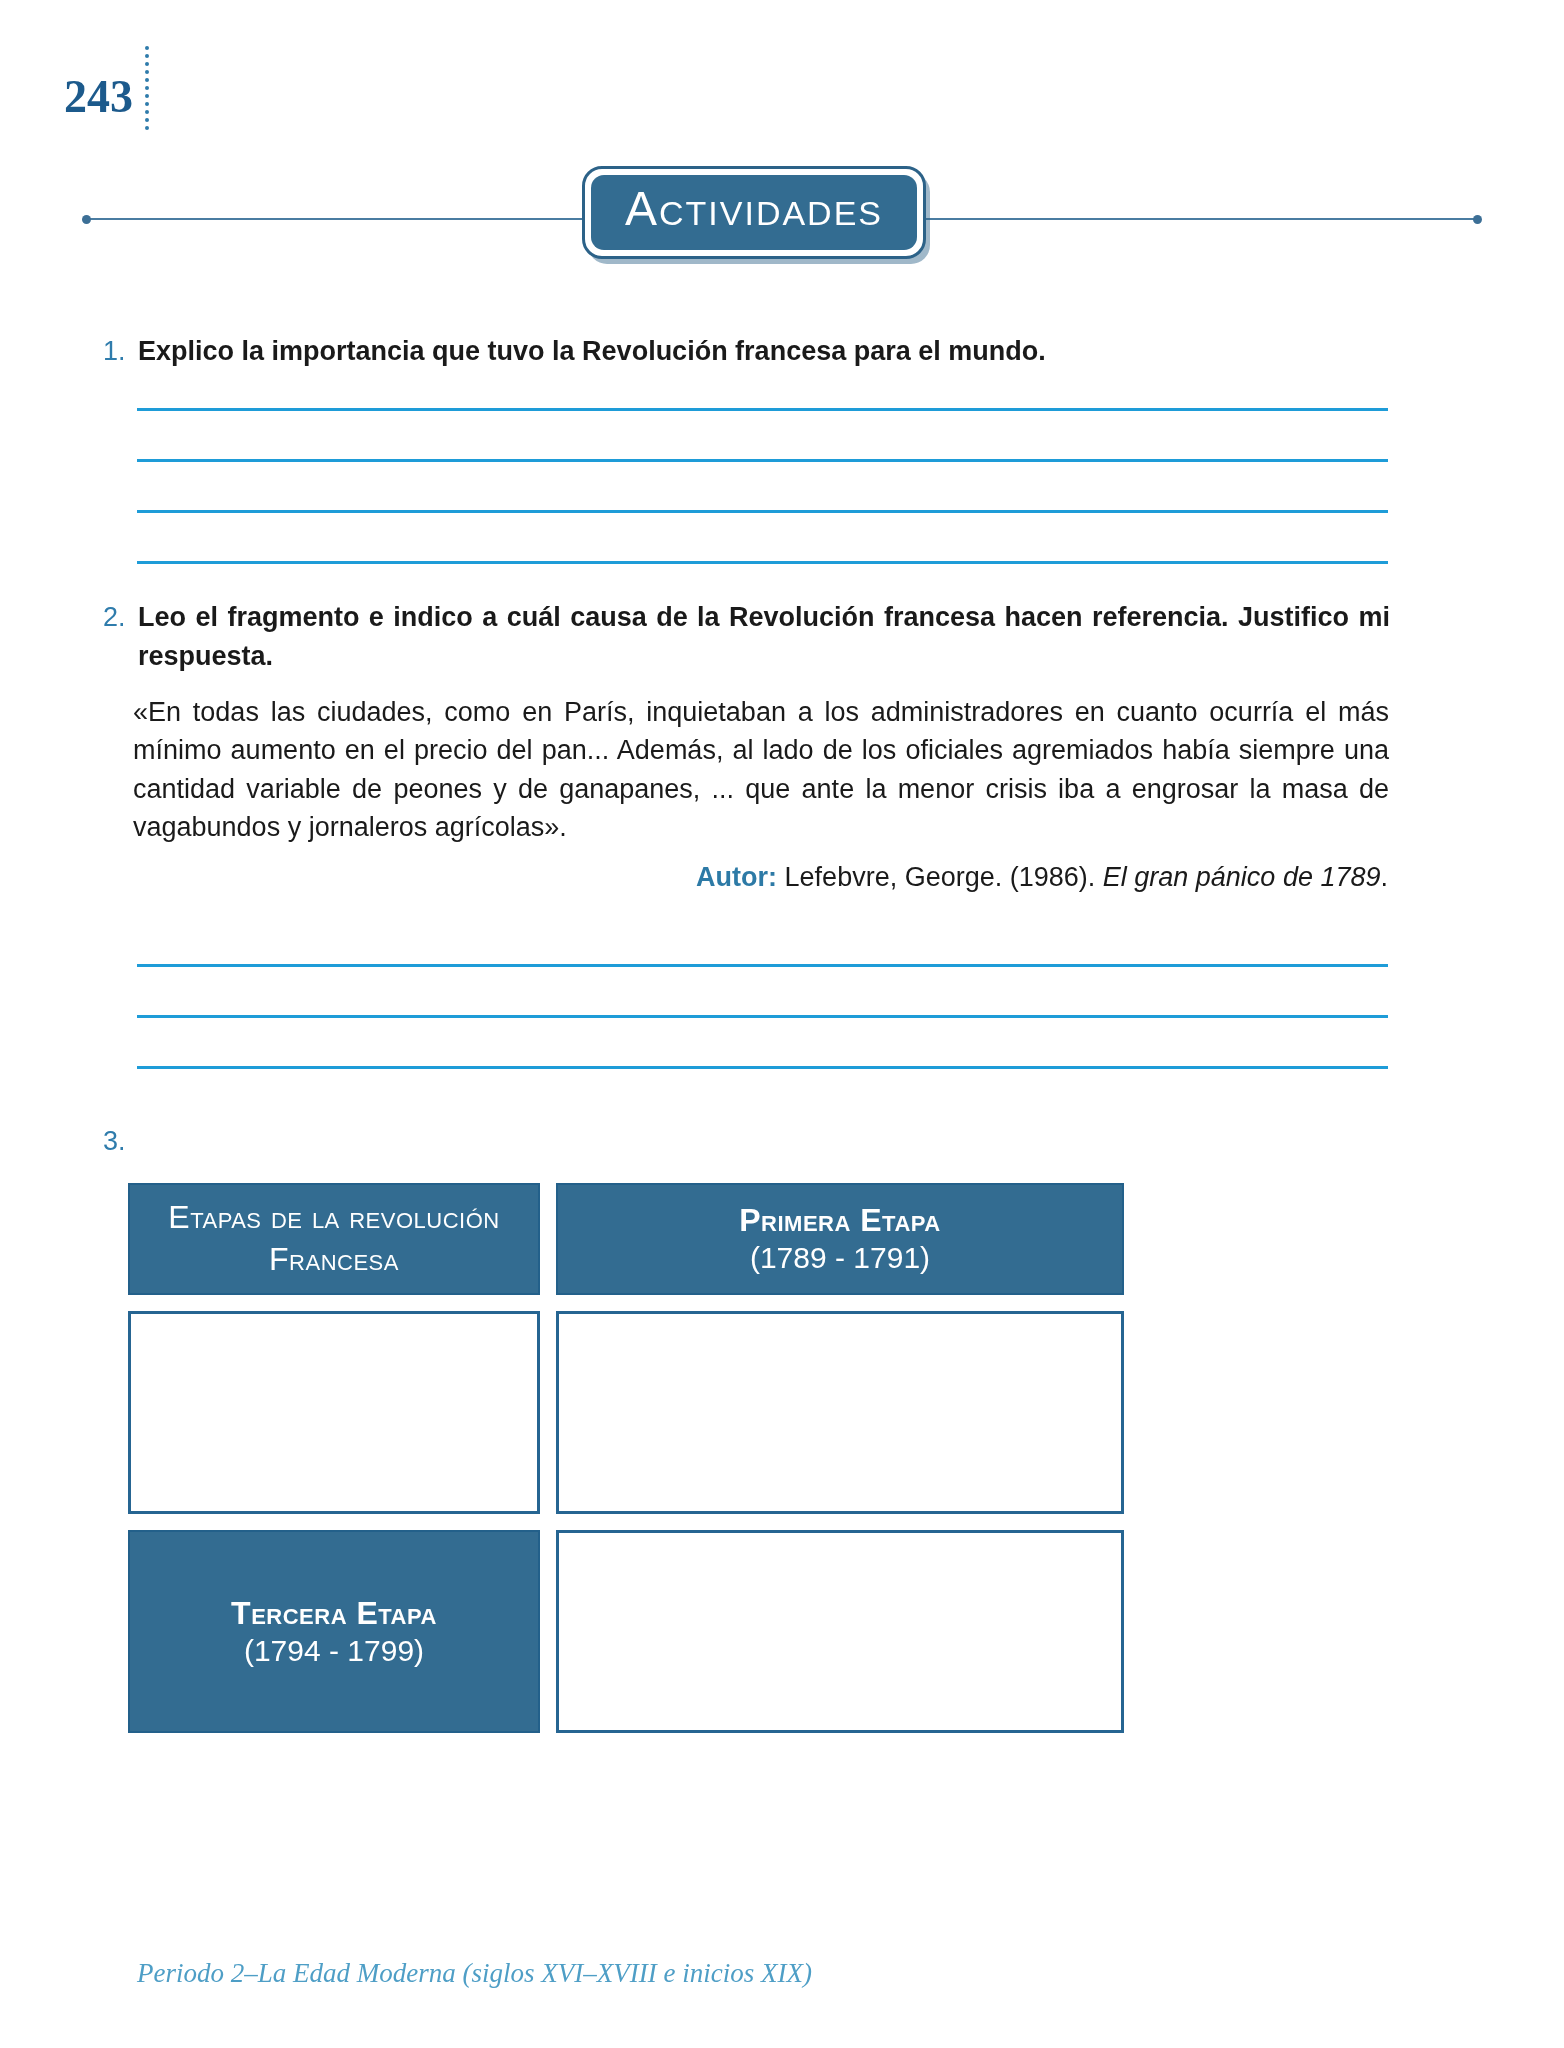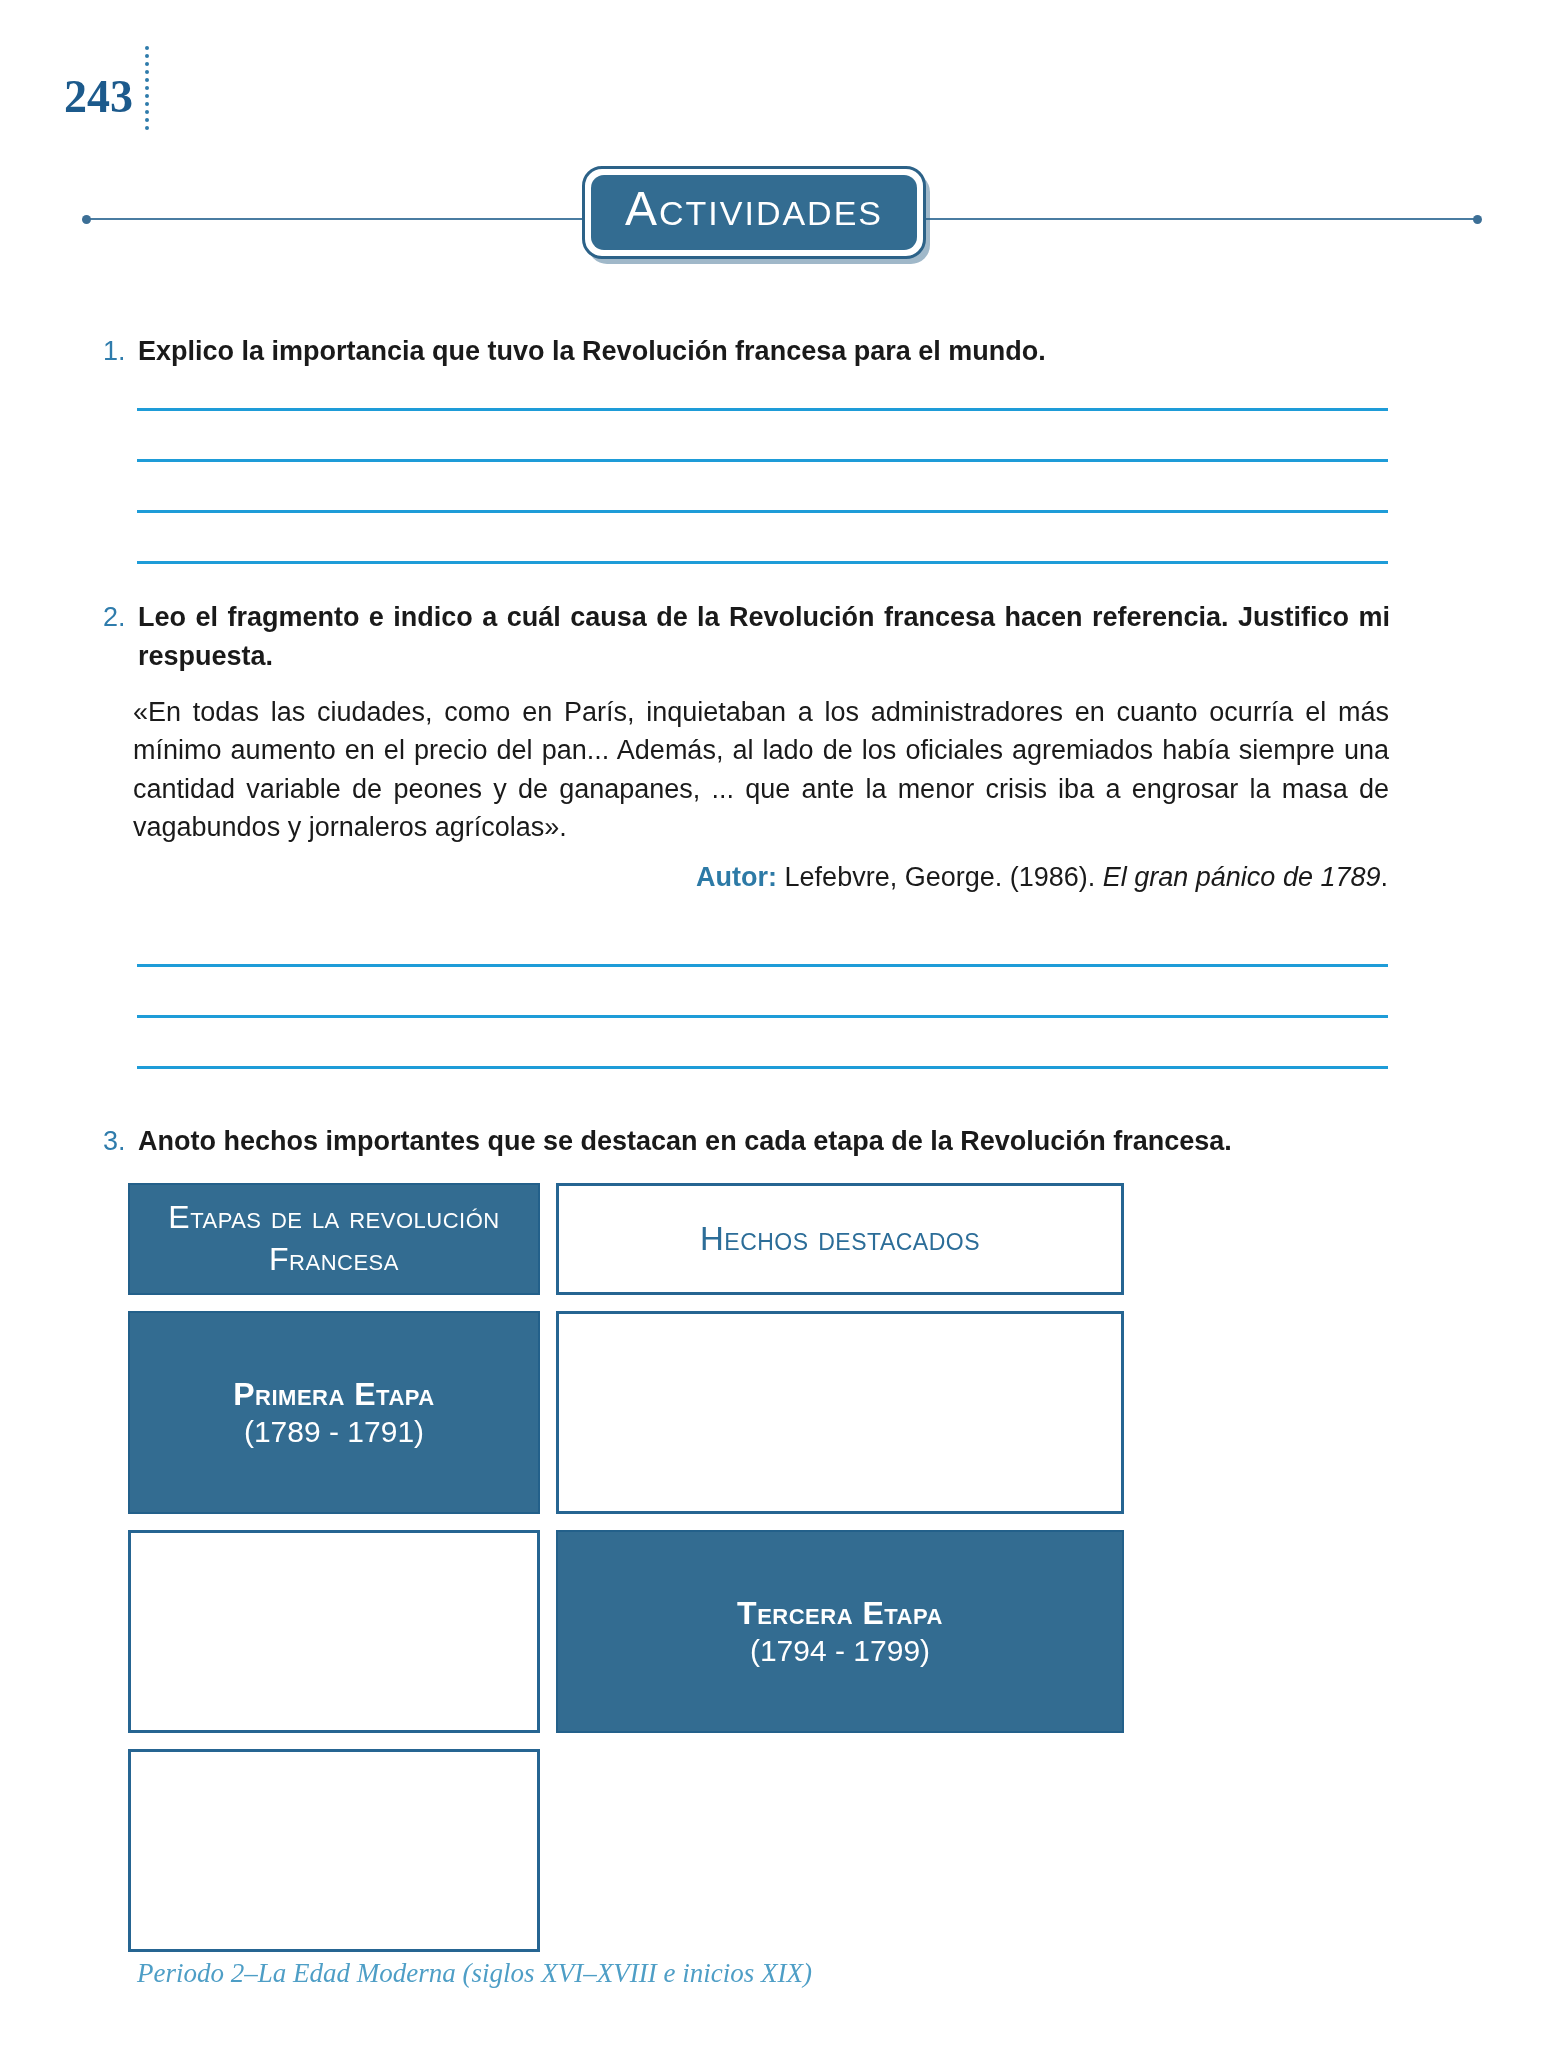--- a/index.html
+++ b/index.html
@@ -178,26 +178,24 @@
     <span class="author-label">Autor:</span><span> Lefebvre, George. (1986). </span><span class="author-work">El gran pánico de 1789</span><span>.</span>
   </div>
   <div class="ans-lines" style="top: 928px;">
     <div class="ans-line first"></div>
     <div class="ans-line"></div>
     <div class="ans-line"></div>
   </div>
 
   <div class="q-head" style="top: 1122px;">
     <span class="q-num">3.</span>
-    <span>Anoto hechos importantes que se destacan en cada etapa de la Revolución francesa.</span>
   </div>
 
   <div class="stages-table">
     <div class="cell-blue th-left">Etapas de la revolución Francesa</div>
-    <div class="cell-white th-right">Hechos destacados</div>
 
     <div class="cell-blue">
       <div class="stage-name">Primera Etapa</div>
       <div class="stage-years">(1789 - 1791)</div>
     </div>
     <div class="cell-white"></div>
 
     <div class="cell-white"></div>
 
     <div class="cell-blue">

